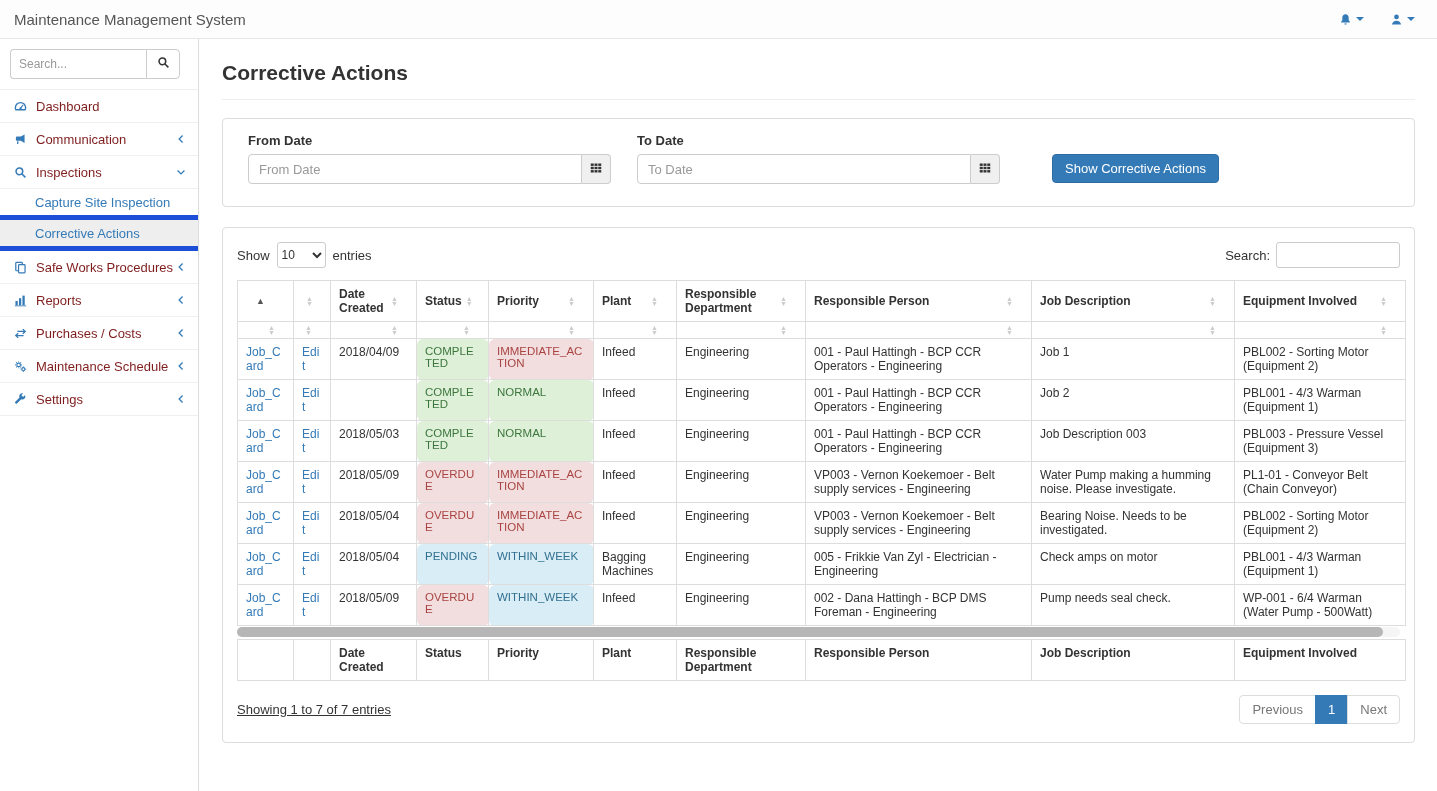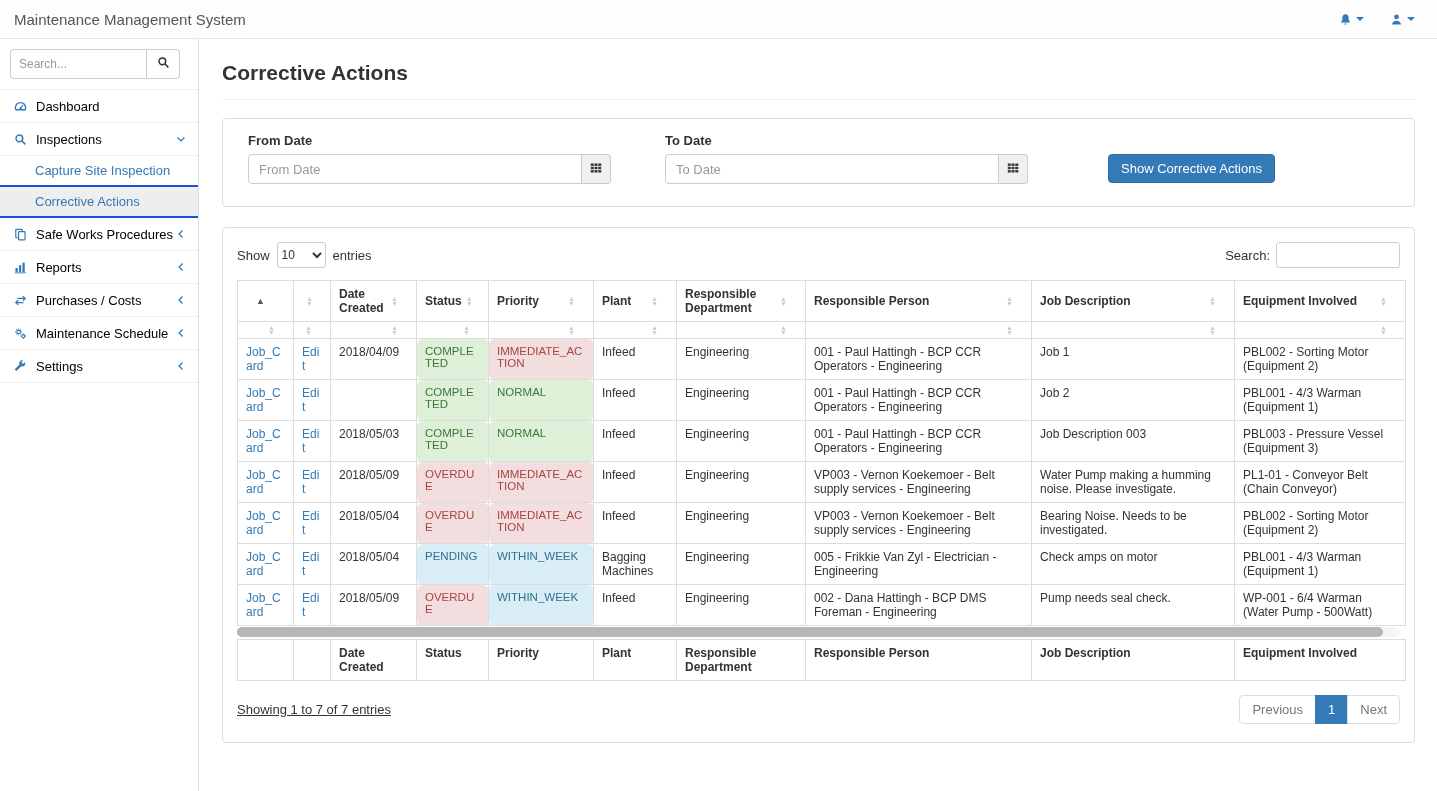--- a/index.html
+++ b/index.html
@@ -12,34 +12,34 @@
   .nav-icon-group { display:flex; align-items:center; gap:4px; color:#337ab7; cursor:pointer; }
   .nav-icon-group svg { display:block; }
   .caret { width:0; height:0; border-left:4px solid transparent; border-right:4px solid transparent; border-top:4px solid #337ab7; }
 
   
   .sidebar { position:absolute; top:39px; left:0; width:199px; height:752px; background:#fff; border-right:1px solid #ddd; }
   .sidebar-search { padding:10px; border-bottom:1px solid #eee; display:flex; }
   .sidebar-search input { width:136px; height:30px; border:1px solid #ccc; border-right:none; border-radius:4px 0 0 4px; padding:0 8px; font-size:12px; color:#0f766e; outline:none; font-family:inherit; }
   .sidebar-search input::placeholder { color:#999; }
   .sidebar-search button { width:34px; height:30px; border:1px solid #ccc; background:#fff; border-radius:0 4px 4px 0; color:#333; cursor:pointer; display:flex; align-items:center; justify-content:center; }
-  .nav-item { display:flex; align-items:center; height:33px; padding:0 12px; border-bottom:1px solid #f0f0f0; color:#000000; font-size:13px; cursor:pointer; }
+  .nav-item { display:flex; align-items:center; height:33px; padding:0 12px; border-bottom:1px solid #f0f0f0; color:#7f1d1d; font-size:13px; cursor:pointer; }
   .nav-item .mi { width:17px; margin-right:7px; display:flex; justify-content:center; color:#337ab7; }
   .nav-item .lbl { flex:1; }
   .nav-item .chev { color:#337ab7; display:flex; }
-  .nav-sub { display:flex; align-items:center; height:31px; padding:0 12px 0 35px; border-bottom:2px solid #1d4ed8; color:#337ab7; font-size:13px; cursor:pointer; }
+  .nav-sub { display:flex; align-items:center; height:31px; padding:0 12px 0 35px; border-bottom:5px solid #1d4ed8; color:#337ab7; font-size:13px; cursor:pointer; }
   .nav-sub.active { background:#eee; }
 
   
   .main { position:absolute; top:39px; left:199px; width:1238px; height:752px; padding:22px 22px 0 23px; overflow:hidden; }
   .page-title { font-size:21px; font-weight:bold; color:#333; padding-bottom:14px; border-bottom:1px solid #eee; margin-bottom:18px; }
 
   .panel { border:1px solid #ddd; border-radius:4px; background:#fff; }
   .panel-heading { background:#f5f5f5; border-bottom:1px solid #ddd; border-radius:4px 4px 0 0; padding:9px 14px; font-size:13px; color:#333; }
-  .panel-body { padding:14px;gap:28px; }
+  .panel-body { padding:14px; }
 
   
   #date-range-panel { margin-bottom:20px; }
   #date-range-panel .panel-body { padding:14px 25px 22px 25px; display:flex; align-items:flex-end; }
   .form-col { width:389px; }
   .form-col label { display:block; font-size:13px; font-weight:bold; margin-bottom:6px; }
   .input-group { display:flex; width:363px; }
   .input-group input { flex:1; height:30px; border:1px solid #ccc; border-radius:4px 0 0 4px; padding:0 10px; font-size:13px; color:#555; outline:none; font-family:inherit; }
   .input-group input::placeholder { color:#999; }
   .input-group .addon-btn { width:29px; height:30px; background:#f0f0f0; border:1px solid #ccc; border-left:none; border-radius:0 4px 4px 0; display:flex; align-items:center; justify-content:center; color:#333; cursor:pointer; }
@@ -118,20 +118,34 @@
   <div id="sidebar-menu">
       <div class="nav-item">
         <span class="mi">
           <svg width="13" height="13" viewBox="0 0 16 16" xmlns="http://www.w3.org/2000/svg">
             <path d="M8 3.2A6.3 6.3 0 0 0 1.7 9.5c0 .9.2 1.8.6 2.5h11.4c.4-.7.6-1.6.6-2.5A6.3 6.3 0 0 0 8 3.2z" fill="none" stroke="currentColor" stroke-width="1.7"></path>
             <path d="M8 10.3 11.2 6" stroke="currentColor" stroke-width="1.3" fill="none"></path>
             <circle cx="8" cy="10.4" r="1.4" fill="currentColor"></circle>
           </svg>
         </span>
         <span class="lbl">Dashboard</span>
+      </div>
+      <div class="nav-item">
+        <span class="mi">
+          <svg width="13" height="13" viewBox="0 0 16 16" xmlns="http://www.w3.org/2000/svg">
+            <path d="M13 1.8v10.4l-4.6-2.6H3.6a1.3 1.3 0 0 1-1.3-1.3V5.7a1.3 1.3 0 0 1 1.3-1.3h4.8L13 1.8z" fill="currentColor"></path>
+            <path d="M4.6 10v3.4" stroke="currentColor" stroke-width="1.6" fill="none"></path>
+          </svg>
+        </span>
+        <span class="lbl">Communication</span>
+        <span class="chev">
+          <svg width="10" height="10" viewBox="0 0 16 16" xmlns="http://www.w3.org/2000/svg">
+            <path d="M10.5 2.5 5 8l5.5 5.5" fill="none" stroke="currentColor" stroke-width="2"></path>
+          </svg>
+        </span>
       </div>
       <div class="nav-item">
         <span class="mi">
           <svg width="13" height="13" viewBox="0 0 16 16" xmlns="http://www.w3.org/2000/svg">
             <circle cx="6.6" cy="6.6" r="4.1" fill="none" stroke="currentColor" stroke-width="1.9"></circle>
             <path d="M9.8 9.8 14 14" stroke="currentColor" stroke-width="1.9"></path>
           </svg>
         </span>
         <span class="lbl">Inspections</span>
         <span class="chev">

